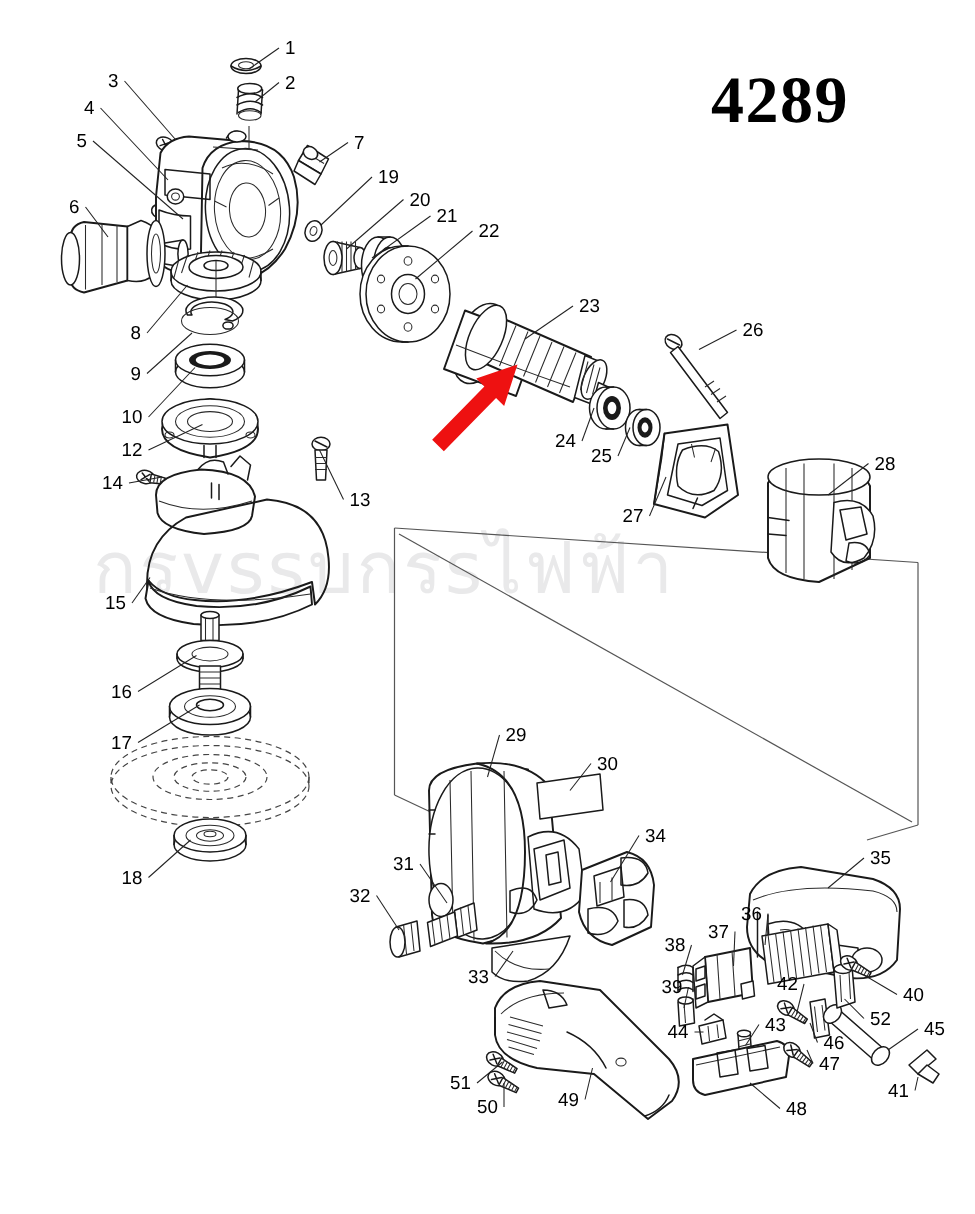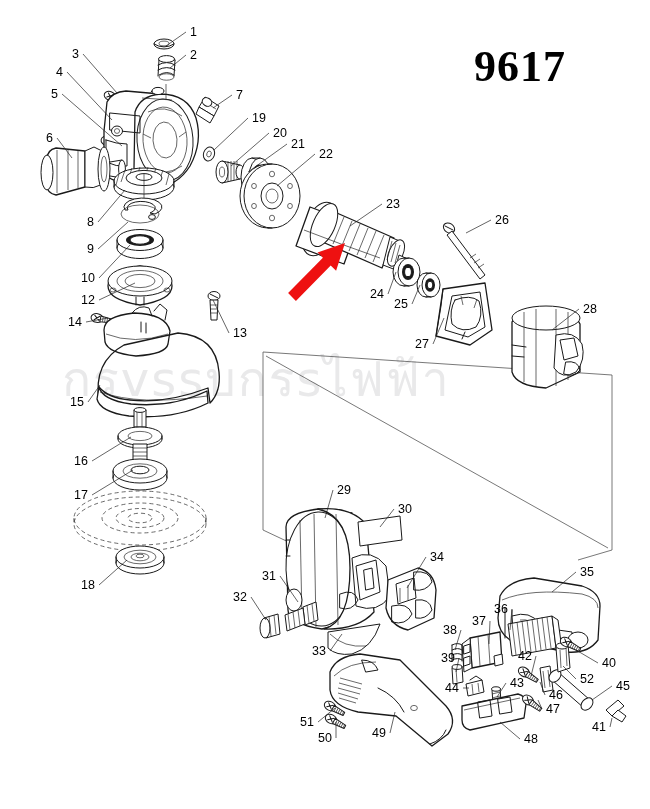--- a/index.html
+++ b/index.html
@@ -23,21 +23,21 @@
     font-size:48px;color:#e9e9ea;
     letter-spacing:2px;white-space:nowrap;
     user-select:none;line-height:1;
   }
 </style>
 </head>
 <body>
 
 <div id="stage">
 
-  <div class="model-title">9617</div>
+  <div class="model-title">4289</div>
 
   <div class="watermark">กรvssบกรsไฟฟ้า</div>
 
   <svg id="svgroot" viewBox="0 0 650 809">
     <defs>
       <style>
         .ln{fill:none;stroke:#1a1a1a;stroke-width:1;stroke-linejoin:round;stroke-linecap:round;}
         .ln2{fill:none;stroke:#1a1a1a;stroke-width:1.3;stroke-linejoin:round;stroke-linecap:round;}
         .thin{fill:none;stroke:#2a2a2a;stroke-width:0.7;}
         .fillw{fill:#ffffff;stroke:#1a1a1a;stroke-width:1;stroke-linejoin:round;}

